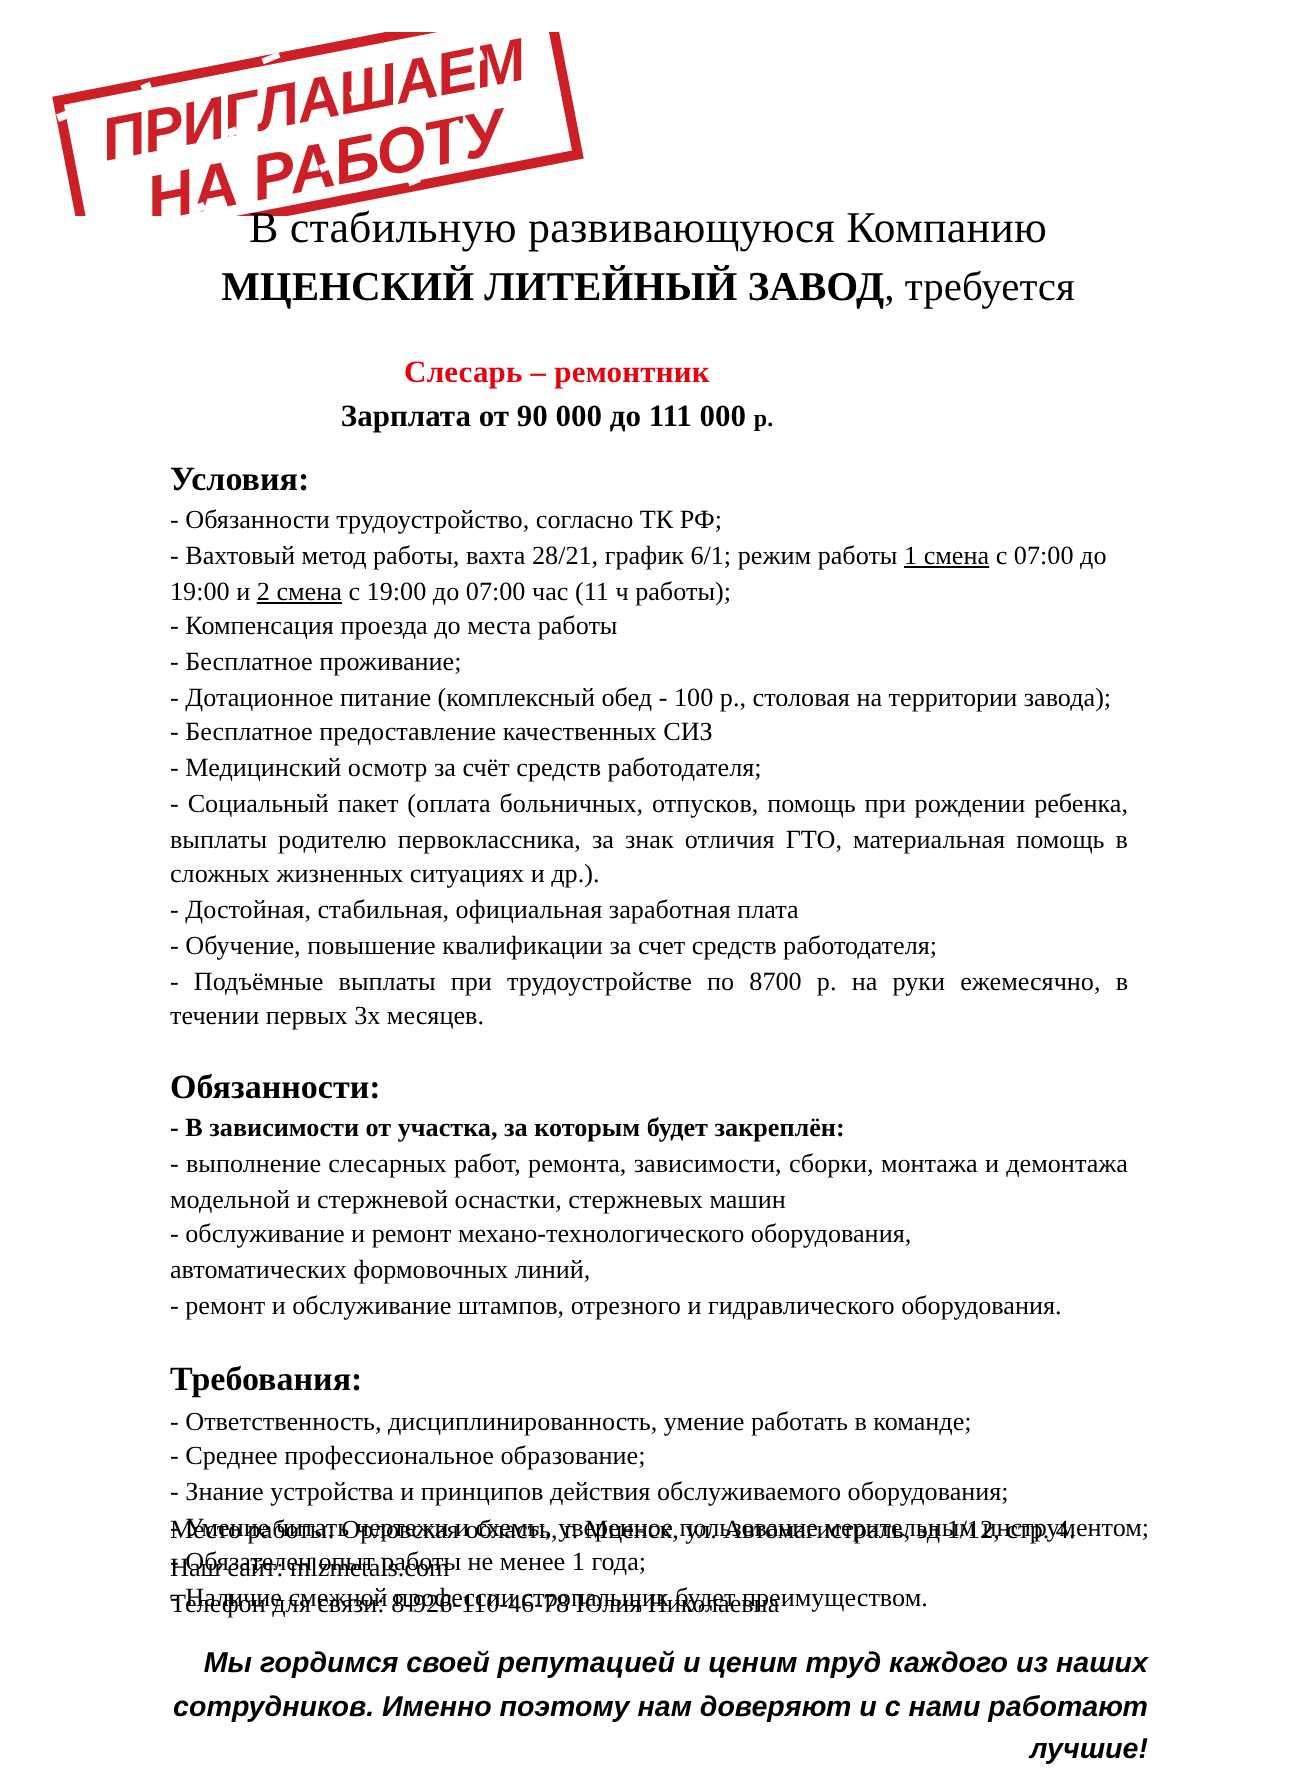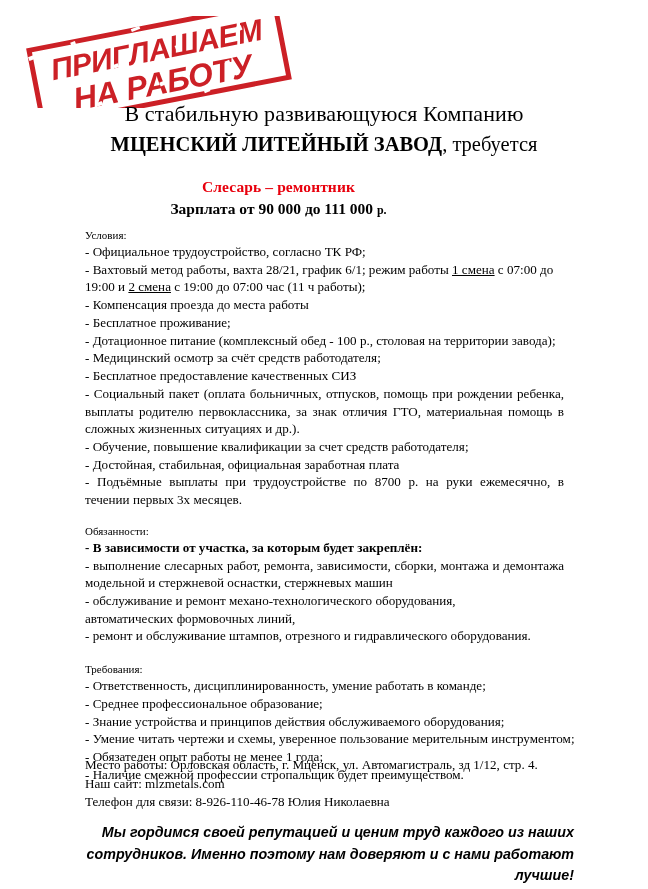--- a/index.html
+++ b/index.html
@@ -70,22 +70,22 @@
   
   .content {
     position: absolute;
     left: 85px;
     top: 228px;
     width: 479px;
     font-size: 13.1px;
     line-height: 1.355;
   }
   .sec-head {
-    font-weight: normal;
-    font-size: 11px;
+    font-weight: bold;
+    font-size: 17px;
   }
   .row { white-space: nowrap; }
   .row.wrapline { white-space: normal; }
   .just {
     text-align: justify;
     text-justify: inter-word;
   }
   .u { text-decoration: underline; }
   .b { font-weight: bold; }
   .gap-md { height: 15px; }
@@ -163,30 +163,30 @@
 </div>
 
 <div class="title-block">
   <div class="job-title">Слесарь – ремонтник</div>
   <div class="salary"><span>Зарплата от 90 000 до 111 000</span> <span class="rub">р.</span></div>
 </div>
 
 <div class="content">
 
   <div class="sec-head">Условия:</div>
-  <div class="row">- Официальное трудоустройство, согласно ТК РФ;</div>
+  <div class="row">- Обязанности трудоустройство, согласно ТК РФ;</div>
   <div class="row wrapline"><span>- Вахтовый метод работы, вахта 28/21, график 6/1; режим работы </span><span class="u">1 смена</span><span> с 07:00 до 19:00 и</span> <span class="u">2 смена</span><span> с 19:00 до 07:00 час (11 ч работы);</span></div>
   <div class="row">- Компенсация проезда до места работы</div>
   <div class="row">- Бесплатное проживание;</div>
   <div class="row">- Дотационное питание (комплексный обед - 100 р., столовая на территории завода);</div>
+  <div class="row">- Бесплатное предоставление качественных СИЗ</div>
   <div class="row">- Медицинский осмотр за счёт средств работодателя;</div>
-  <div class="row">- Бесплатное предоставление качественных СИЗ</div>
   <div class="just">- Социальный пакет (оплата больничных, отпусков, помощь при рождении ребенка, выплаты родителю первоклассника, за знак отличия ГТО, материальная помощь в сложных жизненных ситуациях и др.).</div>
+  <div class="row">- Достойная, стабильная, официальная заработная плата</div>
   <div class="row">- Обучение, повышение квалификации за счет средств работодателя;</div>
-  <div class="row">- Достойная, стабильная, официальная заработная плата</div>
   <div class="just">- Подъёмные выплаты при трудоустройстве по 8700 р. на руки ежемесячно, в течении первых 3х месяцев.</div>
 
   <div class="gap-md"></div>
 
   <div class="sec-head">Обязанности:</div>
   <div class="row b">- В зависимости от участка, за которым будет закреплён:</div>
   <div class="just">- выполнение слесарных работ, ремонта, зависимости, сборки, монтажа и демонтажа модельной и стержневой оснастки, стержневых машин</div>
   <div class="row">- обслуживание и ремонт механо-технологического оборудования,</div>
   <div class="row">автоматических формовочных линий,</div>
   <div class="row">- ремонт и обслуживание штампов, отрезного и гидравлического оборудования.</div>

